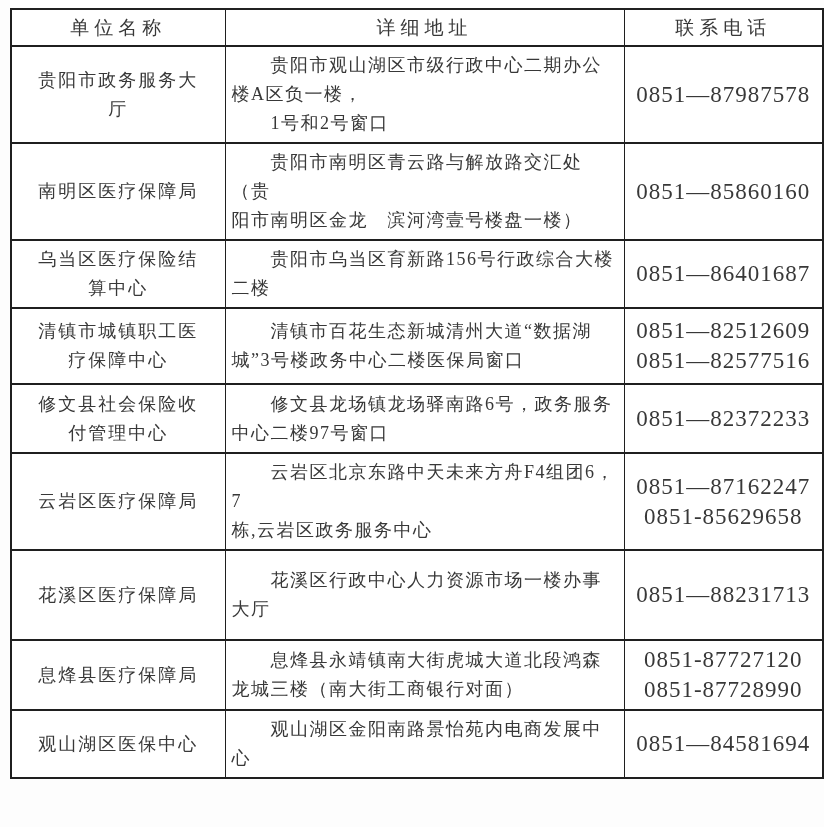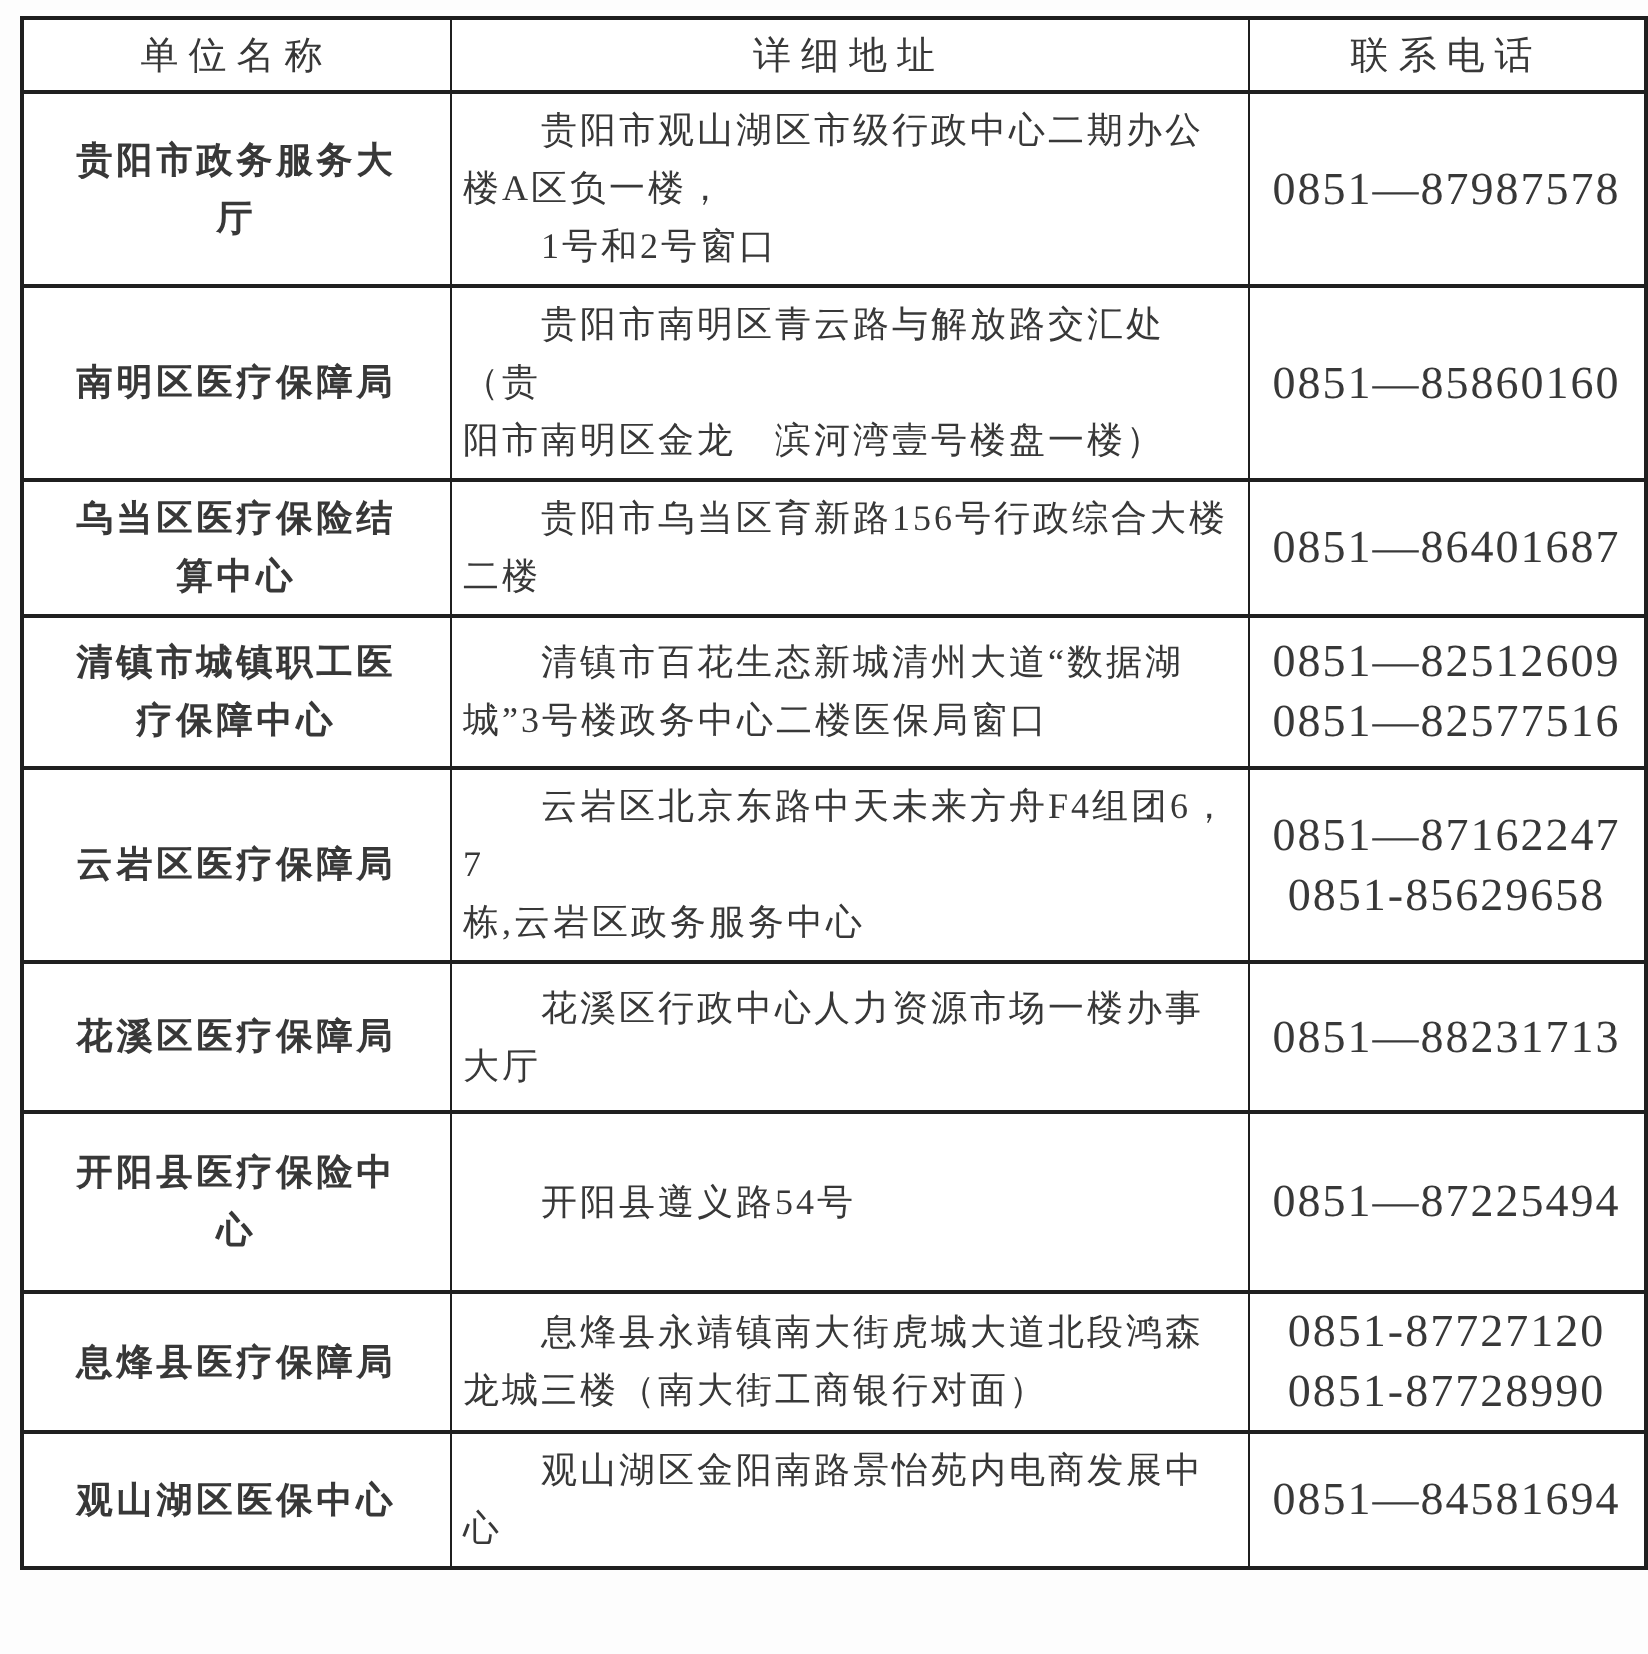--- a/index.html
+++ b/index.html
@@ -38,21 +38,20 @@
     font-size: 19px;
     letter-spacing: 5px;
     text-align: center;
   }
   td.cell-name {
     text-align: center;
     padding: 4px 26px;
     font-size: 18px;
     letter-spacing: 2px;
     line-height: 29px;
-    font-weight: bold;
   }
   td.cell-addr {
     text-align: left;
     padding: 4px 6px;
     font-size: 18px;
     letter-spacing: 1.5px;
     line-height: 29px;
   }
   td.cell-addr .addr-line { white-space: pre-wrap; }
   td.cell-phone {
@@ -138,20 +137,32 @@
           <div class="addr-line">　　清镇市百花生态新城清州大道“数据湖</div>
           <div class="addr-line">城”3号楼政务中心二楼医保局窗口</div>
         </td>
         <td class="cell-phone">
           <div>0851—82512609</div>
           <div>0851—82577516</div>
         </td>
       </tr>
       <tr>
         <td class="cell-name">
+            <div>修文县社会保险收付管理中心</div>
+          </td>
+        <td class="cell-addr">
+          <div class="addr-line">　　修文县龙场镇龙场驿南路6号，政务服务</div>
+          <div class="addr-line">中心二楼97号窗口</div>
+        </td>
+        <td class="cell-phone">
+            <div>0851—82372233</div>
+          </td>
+      </tr>
+      <tr>
+        <td class="cell-name">
             <div>云岩区医疗保障局</div>
           </td>
         <td class="cell-addr">
           <div class="addr-line">　　云岩区北京东路中天未来方舟F4组团6，7</div>
           <div class="addr-line">栋,云岩区政务服务中心</div>
         </td>
         <td class="cell-phone">
           <div>0851—87162247</div>
           <div>0851-85629658</div>
         </td>
@@ -159,31 +170,20 @@
       <tr>
         <td class="cell-name">
             <div>花溪区医疗保障局</div>
           </td>
         <td class="cell-addr">
           <div class="addr-line">　　花溪区行政中心人力资源市场一楼办事</div>
           <div class="addr-line">大厅</div>
         </td>
         <td class="cell-phone">
             <div>0851—88231713</div>
-          </td>
-      </tr>
-      <tr>
-        <td class="cell-name">
-            <div>开阳县医疗保险中心</div>
-          </td>
-        <td class="cell-addr">
-          <div class="addr-line">　　开阳县遵义路54号</div>
-        </td>
-        <td class="cell-phone">
-            <div>0851—87225494</div>
           </td>
       </tr>
       <tr>
         <td class="cell-name">
             <div>息烽县医疗保障局</div>
           </td>
         <td class="cell-addr">
           <div class="addr-line">　　息烽县永靖镇南大街虎城大道北段鸿森</div>
           <div class="addr-line">龙城三楼（南大街工商银行对面）</div>
         </td>

